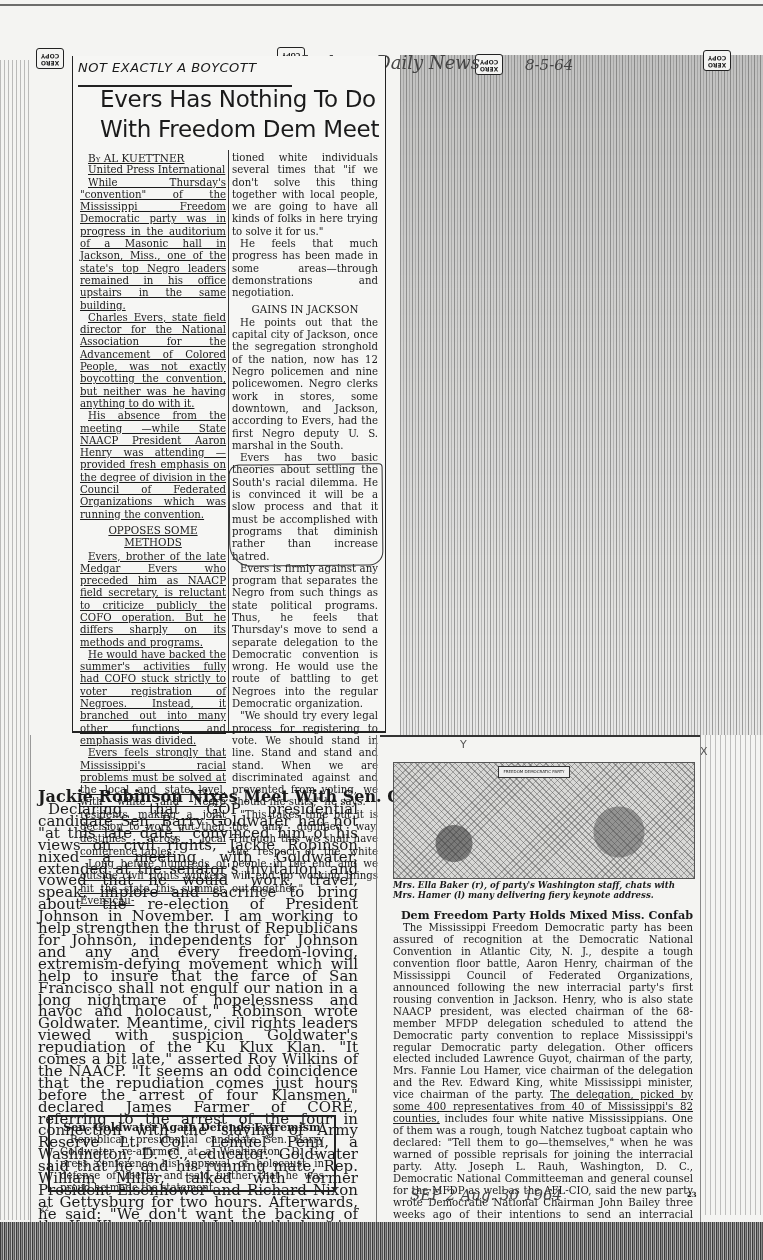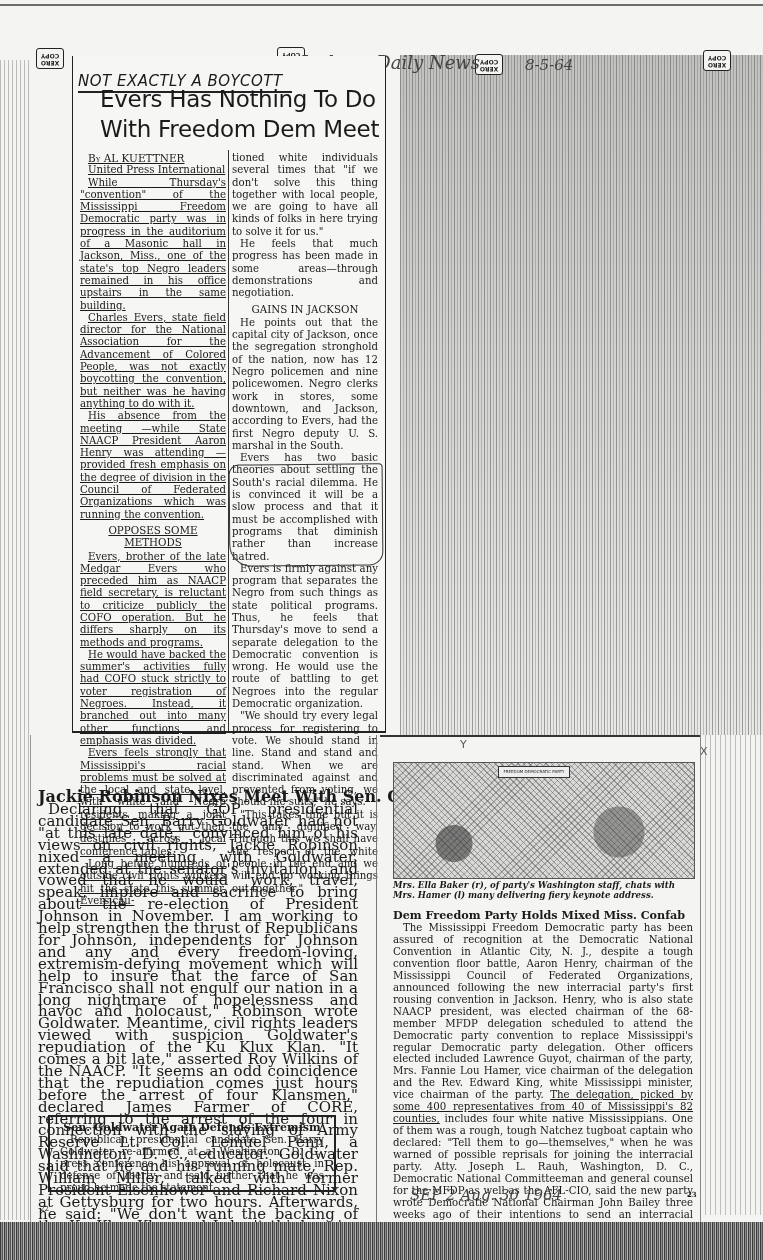--- a/index.html
+++ b/index.html
@@ -35,23 +35,23 @@
     background:#f4f4f2; font-weight:bold; transform:rotate(180deg); padding-top:1px;
   }
 
   
   .article-top {
     position:absolute; left:72px; top:56px; width:312px; height:675px;
     border-left:1.5px solid #222; border-right:1.5px solid #222; border-bottom:2px solid #222;
     background:#f6f6f4;
   }
   .kicker {
-    position:absolute; left:78px; top:72px; width:214px;
-    font-family:"DejaVu Sans", sans-serif; font-style:italic; font-size:15px; letter-spacing:.5px;
-    border-bottom:2px solid #222; padding-bottom:1px; white-space:nowrap;
+    position:absolute; left:78px; top:60px; width:214px;
+    font-family:"DejaVu Sans", sans-serif; font-style:italic; font-size:13px; letter-spacing:.5px;
+    border-bottom:2px solid #222; padding-bottom:10px; white-space:nowrap;
   }
   .handnote { position:absolute; font-family:"DejaVu Serif", serif; font-style:italic; color:#444; }
   .headline {
     position:absolute; left:100px; top:84px; width:282px; text-align:left;
     font-family:"DejaVu Sans", sans-serif; font-size:23px; line-height:30px; letter-spacing:-.3px;
   }
   .col {
     position:absolute; font-size:10.2px; line-height:12.3px; text-align:justify;
   }
   .col p { margin:0; text-indent:8px; }
@@ -91,21 +91,21 @@
   }
   .photo-sign {
     position:absolute; left:498px; top:766px; width:70px; height:10px; border:1px solid #333; background:#eee;
     font-family:"DejaVu Sans", sans-serif; font-size:4px; text-align:center; line-height:10px;
   }
   .caption {
     position:absolute; left:393px; top:880px; width:300px; 
     font-style:italic; font-weight:bold; font-size:8.6px; line-height:10px;
   }
   .article-br { position:absolute; left:393px; top:908px; width:300px; }
-  .br-head { font-weight:bold; font-size:11.2px; line-height:14px; white-space:nowrap; }
+  .br-head { font-weight:bold; font-size:11.2px; line-height:14px; white-space:nowrap;text-align:right; }
   .br-body { font-size:10.2px; line-height:11.95px; text-align:justify; text-indent:10px; margin:0; }
   .br-body u { text-decoration:underline; }
   .br-border { position:absolute; left:376px; top:735px; width:324px; height:487px; border-right:1px solid #888; }
   .pageno-right { position:absolute; left:687px; top:1190px; font-size:7px; font-weight:bold; }
   .mark { position:absolute; font-size:11px; color:#555; font-family:"DejaVu Sans", sans-serif; }
   .hr-mid { position:absolute; left:380px; top:735px; width:320px; height:1.5px; background:#333; }
 </style>
 </head>
 <body>
 

